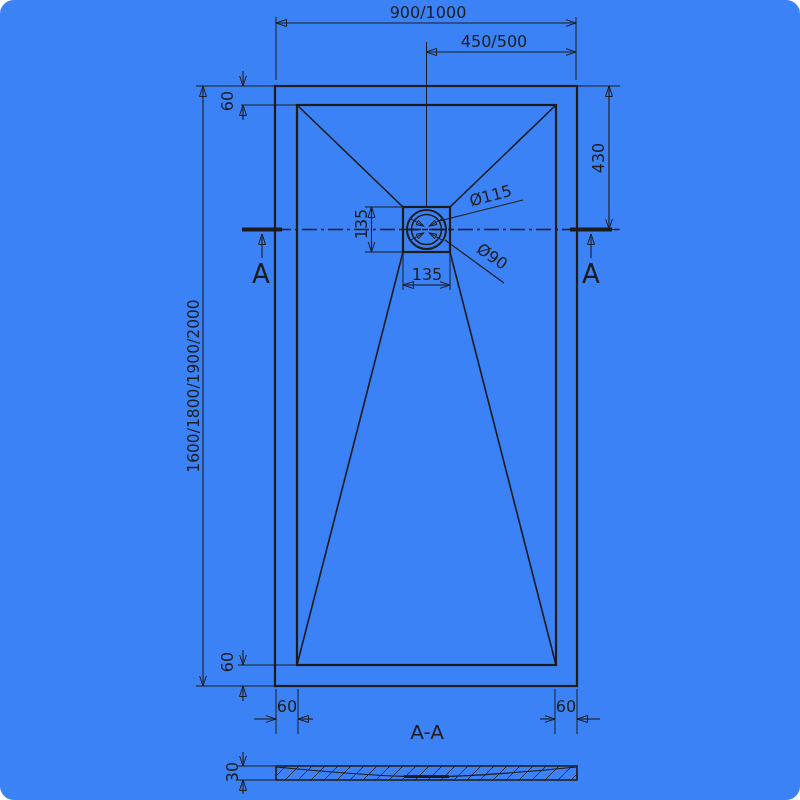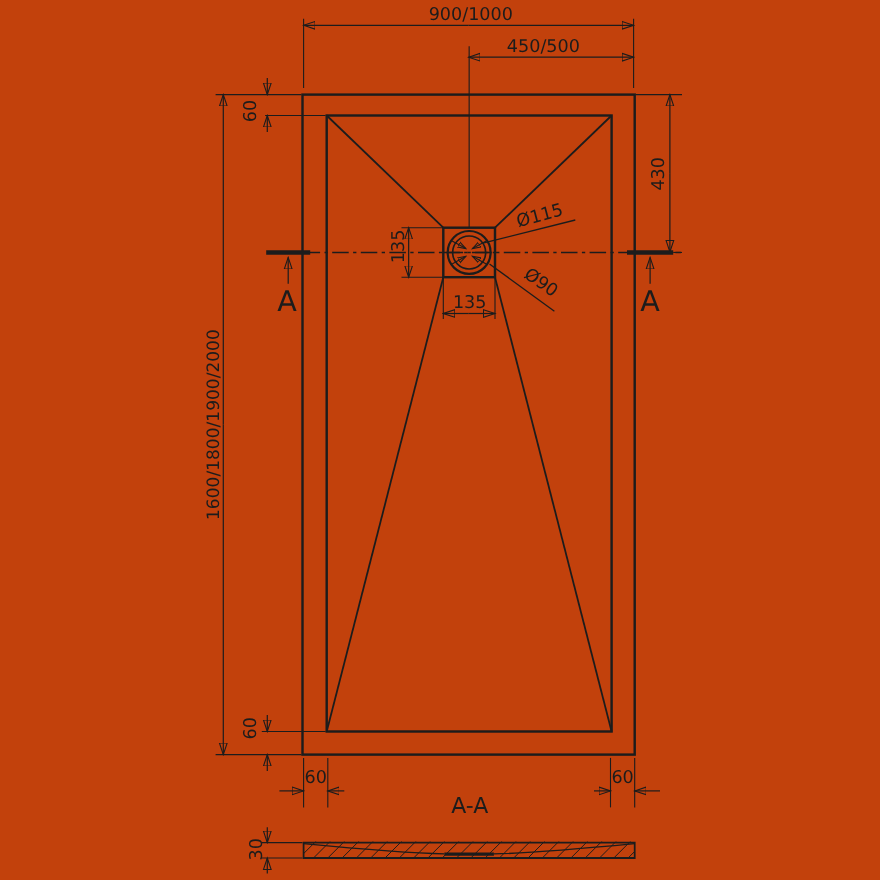--- a/index.html
+++ b/index.html
@@ -8,21 +8,22 @@
     background: #ffffff;
     width: 800px;
     height: 800px;
     overflow: hidden;
     font-family: "DejaVu Sans", sans-serif;
   }
   .canvas {
     position: relative;
     width: 800px;
     height: 800px;
-    background: #c2410c;
+    background: #3b82f6;
+    border-radius: 14px;
   }
   svg { display: block; }
   svg line, svg rect, svg path, svg circle {
     stroke: #1c1c1c;
     fill: none;
   }
   svg text {
     stroke: none;
     fill: #1c1c1c;
     font-family: "DejaVu Sans", sans-serif;

